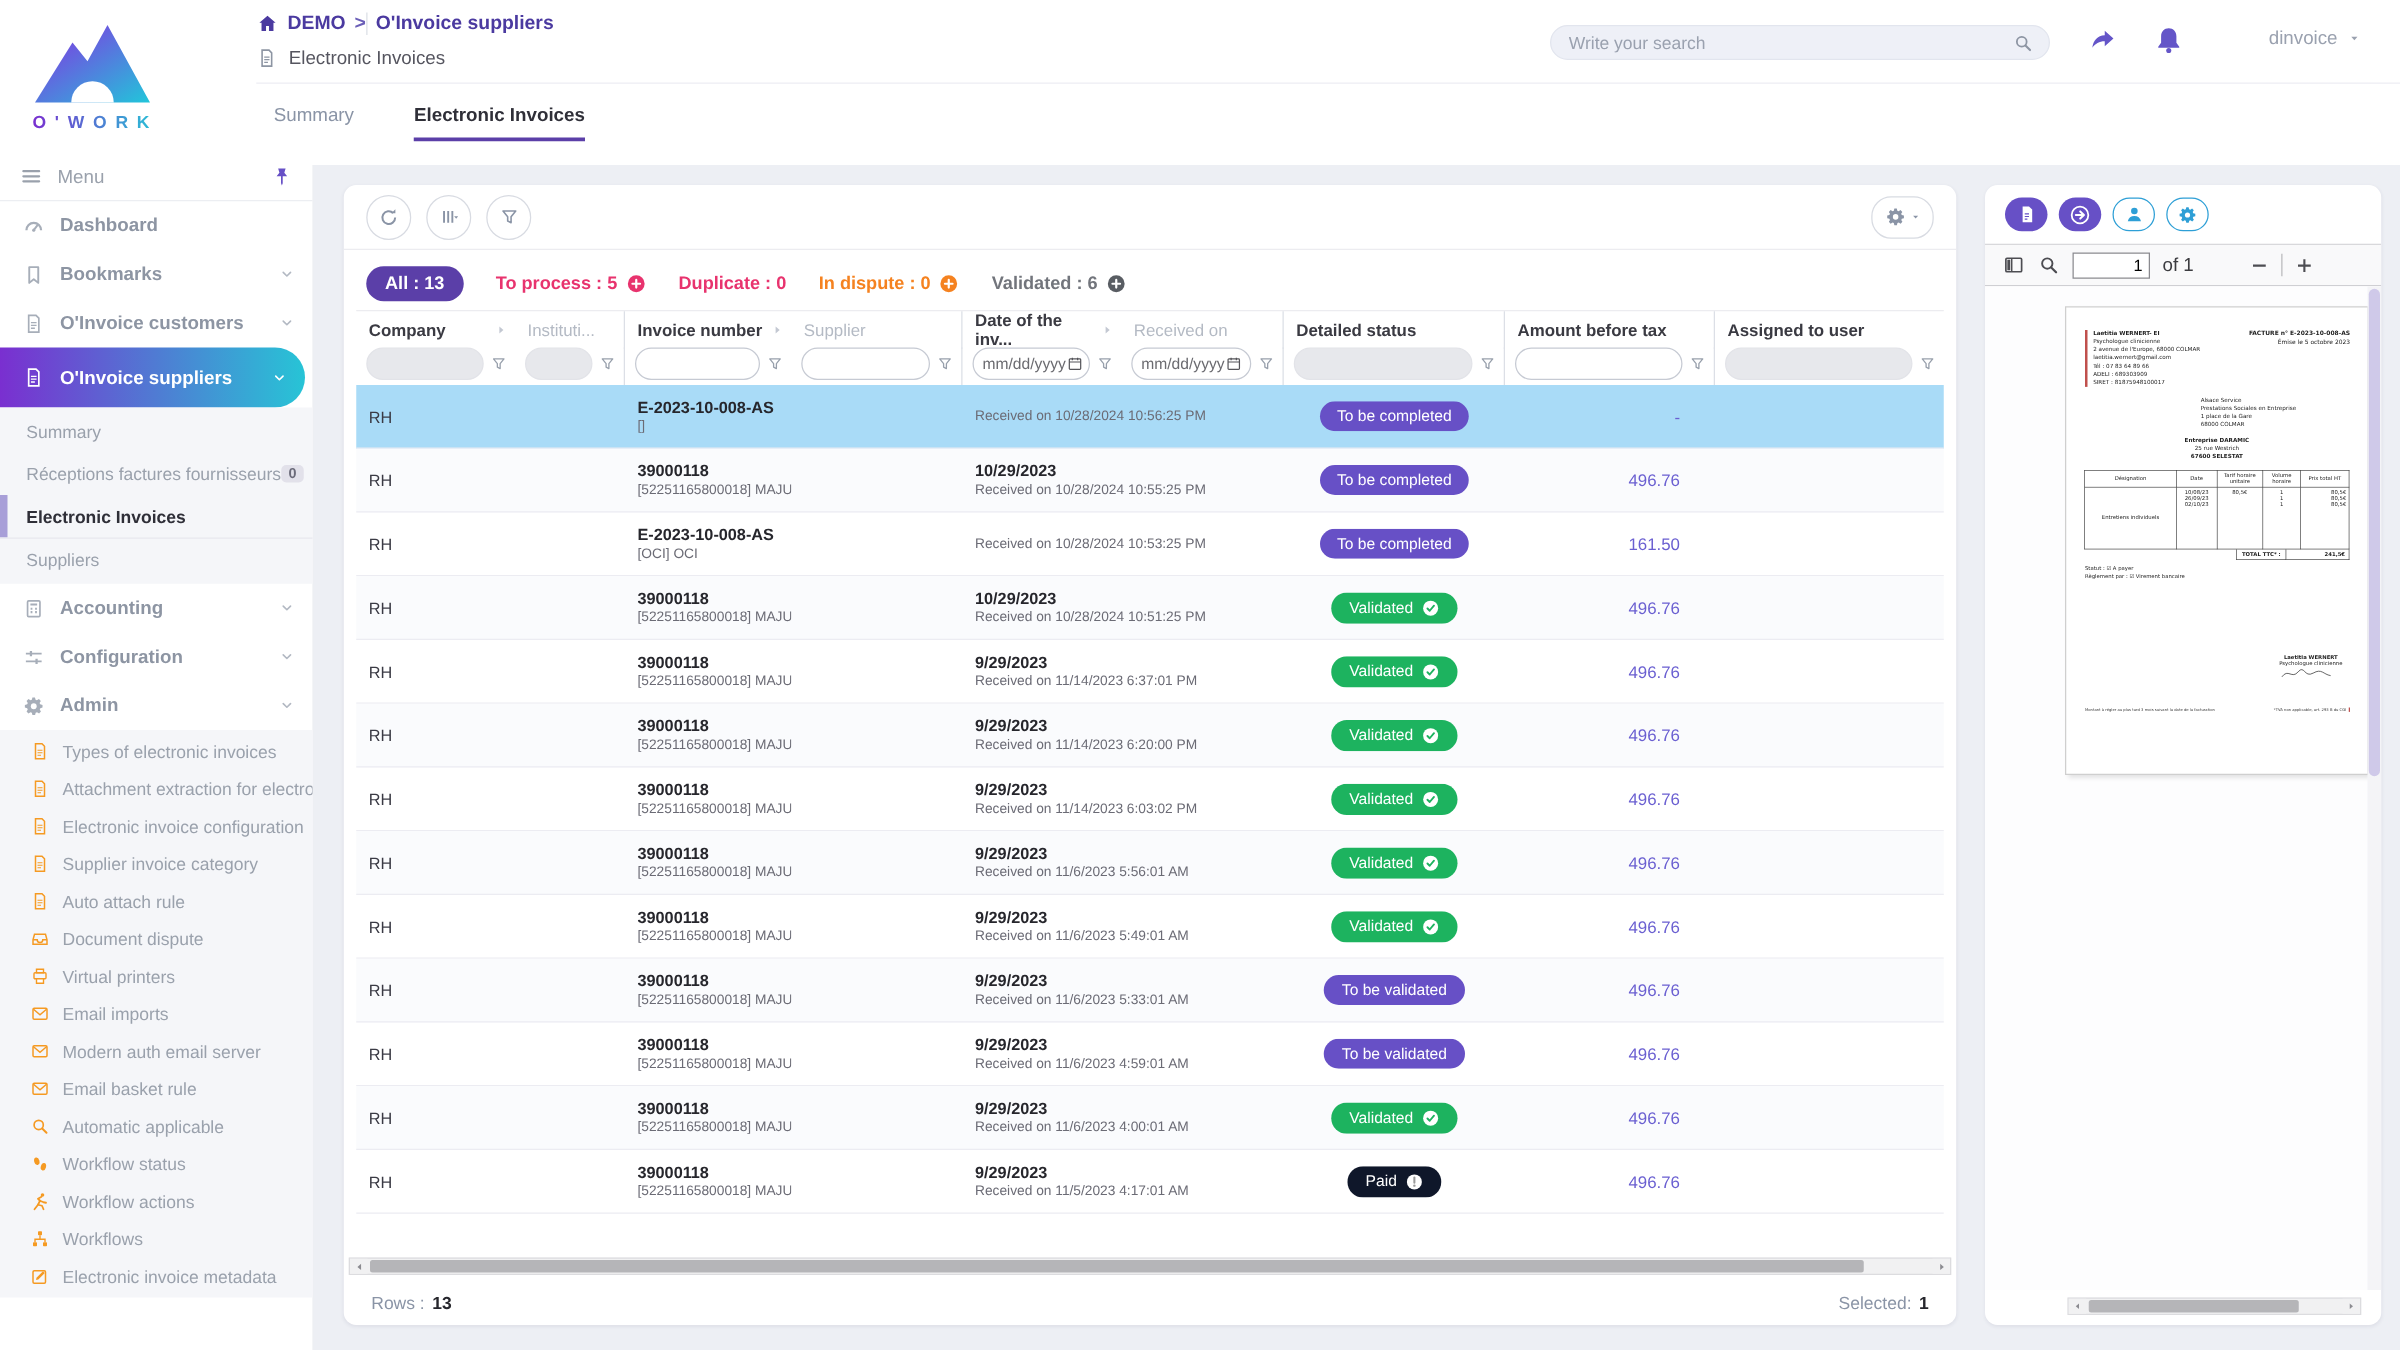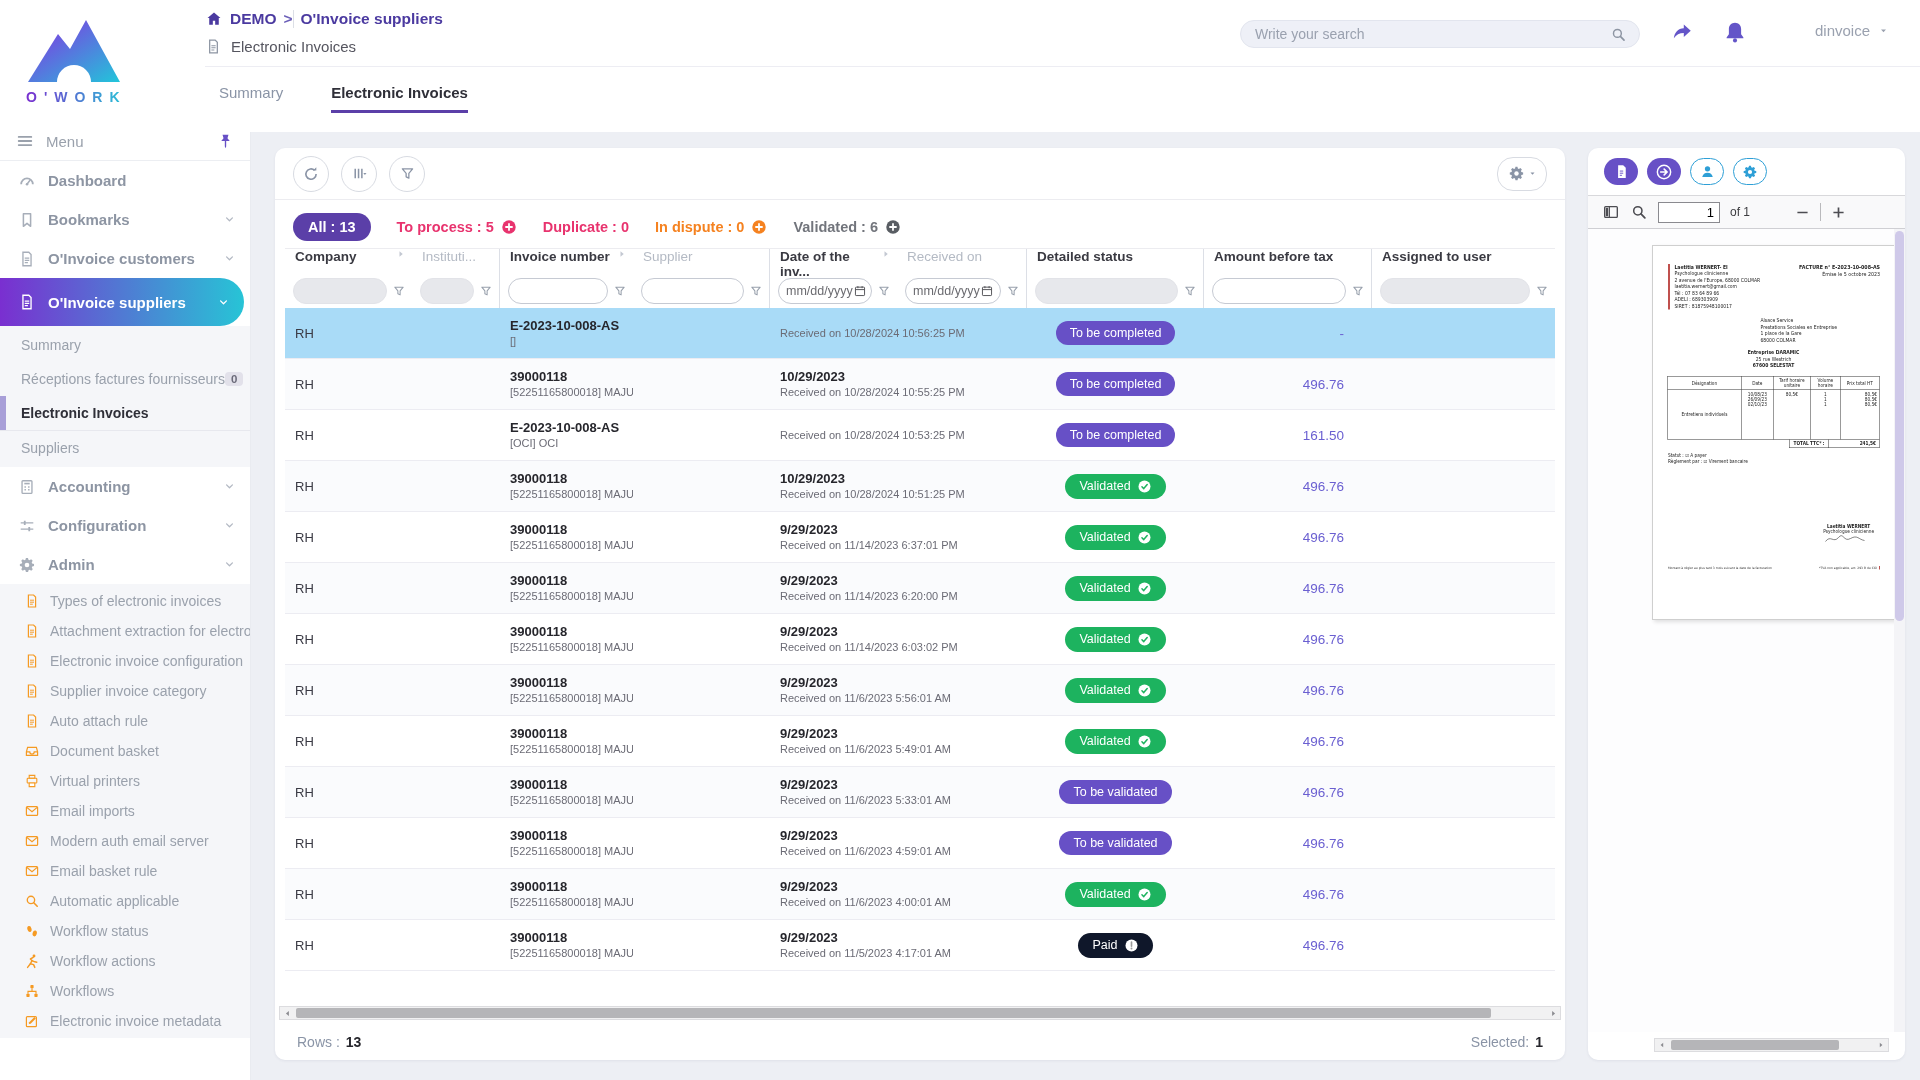--- a/index.html
+++ b/index.html
@@ -57,21 +57,21 @@
   .chips{position:absolute;left:10px;top:62px;height:34px;display:flex;align-items:center;gap:26px;padding:0 8px}
   .chip{display:flex;align-items:center;gap:7px;font-size:14.5px;font-weight:600;cursor:pointer;white-space:nowrap}
   .chip.active{background:#5b3fa8;color:#fff;border-radius:16px;padding:6px 15px}
   .chip.pink{color:#e8336e}.chip.orange{color:#f58220}.chip.gray{color:#72757c}
   .chip .ic{color:inherit}
   .chip.gray .ic{color:#595d63}
 
   
   .grid{display:grid;grid-template-columns:127px 88px 133px 137px 127px 130px 177px 168px 1fr;align-items:center}
   .thead{position:absolute;left:10px;right:10px;top:100px;height:30px;border-top:1px solid #ececf0}
-  .th{display:flex;align-items:flex-start;justify-content:space-between;height:100%;padding:0 6px 0 10px;font-size:13.5px;font-weight:700;color:#3a3a42;box-sizing:border-box;cursor:pointer}
+  .th{display:flex;align-items:center;justify-content:space-between;height:100%;padding:0 6px 0 10px;font-size:13.5px;font-weight:700;color:#3a3a42;box-sizing:border-box;cursor:pointer}
   .th.dim{color:#b4bac4;font-weight:400}
   .th .ic{color:#c3c8d2}
   .sep{border-right:1px solid #dcdfe6}
   .tfilter{position:absolute;left:10px;right:10px;top:130px;height:42px}
   .fcell{display:flex;align-items:center;gap:5px;height:100%;padding:0 6px 18px 8px;box-sizing:border-box}
   .fin{height:26px;border-radius:13px;box-sizing:border-box;flex:1;min-width:0}
   .fin.text{border:1px solid #c6cad3;background:#fff}
   .fin.off{border:1px solid #e2e3e8;background:#e7e8ec}
   .fin.date{border:1px solid #c6cad3;background:#fff;display:flex;align-items:center;justify-content:space-between;padding:0 7px;font-size:12.5px;color:#6b6b70}
   .fcell .ic{color:#98a0ac;cursor:pointer}
@@ -97,21 +97,21 @@
   .tfoot .right{margin-left:auto}
 
   
   .pv-icons{position:absolute;left:16px;top:10px;display:flex;gap:9px}
   .pv-ic{width:34px;height:27px;border-radius:14px;display:flex;align-items:center;justify-content:center;cursor:pointer;box-sizing:border-box}
   .pv-ic.fill{background:#6750c6;color:#fff}
   .pv-ic.line{border:1.5px solid #2e9fd6;color:#2e9fd6;background:#fff}
   .pv-toolbar{position:absolute;left:0;right:0;top:47px;height:34px;background:#f9f9fa;border-top:1px solid #d8d8db;border-bottom:1px solid #cfcfd3;display:flex;align-items:center;gap:10px;padding:0 0 0 14px;color:#4d4d52;box-sizing:border-box;overflow:hidden}
   .pv-toolbar .ic{cursor:pointer}
   .pg-input{width:62px;height:21px;border:1px solid #8a8a8f;background:#fff;font-size:13px;text-align:right;padding-right:5px;font-family:inherit;box-sizing:border-box}
-  .pg-of{font-size:12px;color:#3c3c40;white-space:nowrap}
+  .pg-of{font-size:15px;color:#3c3c40;white-space:nowrap}
   .pv-zoom{display:flex;align-items:center;gap:9px;margin-left:34px}
   .pv-sep{width:1px;height:18px;background:#b9b9bc}
   .pv-viewer{position:absolute;left:0;right:0;top:81px;bottom:28px;background:#fdfdfe;overflow:hidden}
   .pdf-page{position:absolute;left:64px;top:16px;width:241px;height:373px;background:#fff;border:1px solid #cfcfcf;box-shadow:2px 2px 4px rgba(0,0,0,.12)}
   .pdf-inner{width:482px;height:746px;transform:scale(.5);transform-origin:0 0;font-family:"DejaVu Sans",sans-serif;color:#222;position:relative}
   .vscroll{position:absolute;right:0;top:0;bottom:0;width:11px;background:#f4f4f7}
   .vs-thumb{position:absolute;left:1px;right:1px;top:2px;height:390px;background:#cfc9e9;border-radius:5px;cursor:pointer}
   .pv-hscroll{position:absolute;left:66px;right:16px;bottom:8px;height:14px;background:#f1f1f2;border:1px solid #dcdcdf;display:flex;align-items:center;box-sizing:border-box}
 
   
@@ -328,21 +328,21 @@
           </span>
           <span>Auto attach rule</span>
         </div>
         <div class="adm-item">
           <span class="ic" style="color: rgb(245, 154, 35);">
             <svg viewBox="0 0 20 20" width="16" height="16">
               <path d="M4.5 5.5h11L17 11v4.5H3V11z" fill="none" stroke="currentColor" stroke-width="1.5"></path>
               <path d="M3 11h4.2a2.8 2.8 0 0 0 5.6 0H17" fill="none" stroke="currentColor" stroke-width="1.5"></path>
             </svg>
           </span>
-          <span>Document basket</span>
+          <span>Document dispute</span>
         </div>
         <div class="adm-item">
           <span class="ic" style="color: rgb(245, 154, 35);">
             <svg viewBox="0 0 20 20" width="16" height="16">
               <path d="M6.5 3h7v3.5h-7z" fill="none" stroke="currentColor" stroke-width="1.4"></path>
               <rect x="4" y="6.5" width="12" height="6" rx="1" fill="none" stroke="currentColor" stroke-width="1.4"></rect>
               <path d="M6.5 12.5h7V17h-7z" fill="#fff" stroke="currentColor" stroke-width="1.4"></path>
             </svg>
           </span>
           <span>Virtual printers</span>

